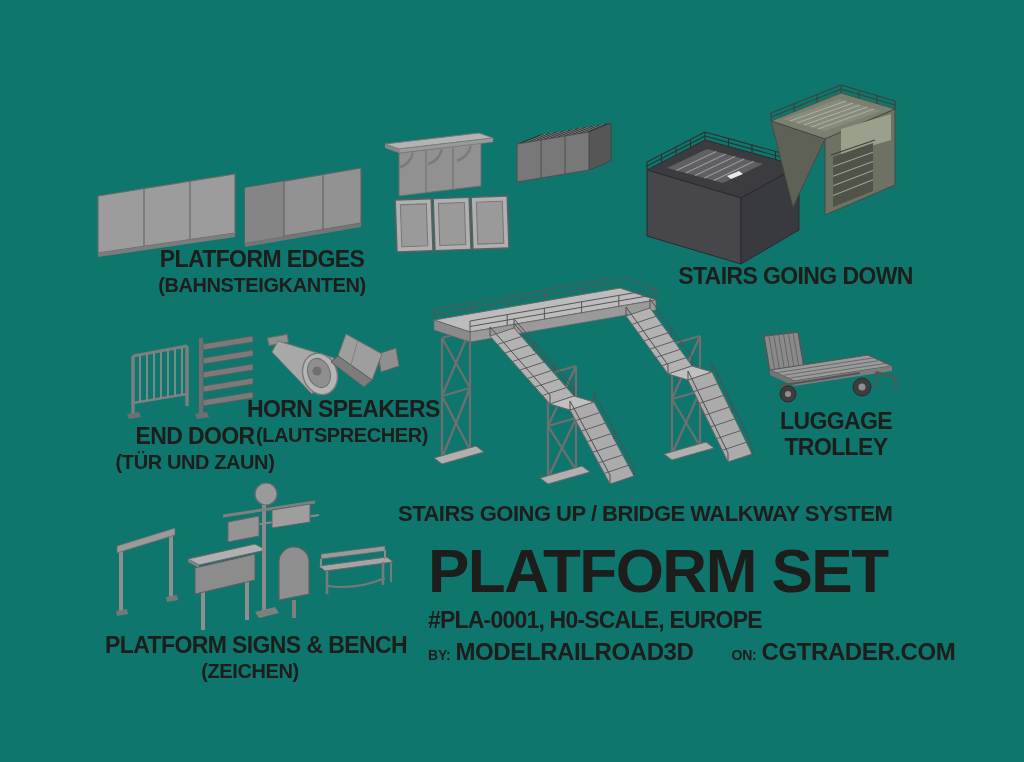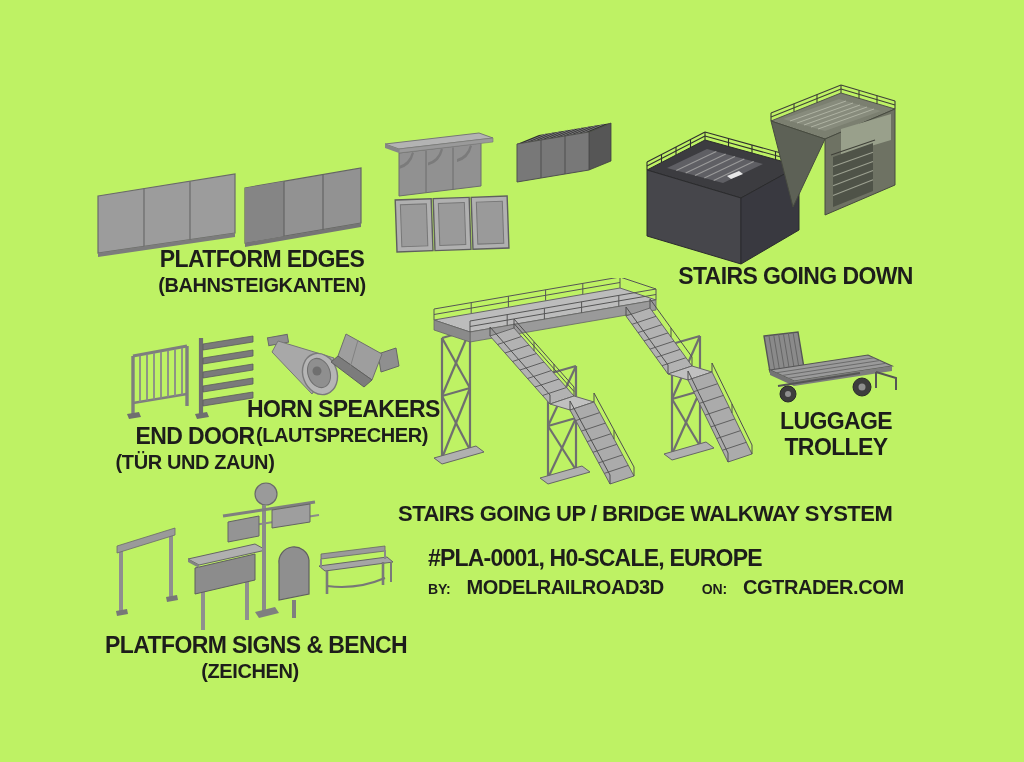--- a/index.html
+++ b/index.html
@@ -1,31 +1,31 @@
 <!DOCTYPE html>
 <html><head>
 <meta charset="utf-8">
 <style>
   html,body{margin:0;padding:0;background:#ffffff;}
   #poster{
-    position:relative;width:1024px;height:762px;background:#bef264;
+    position:relative;width:1024px;height:762px;background:#0f766e;
     font-family:"Liberation Sans",sans-serif;color:#1d1d1b;overflow:hidden;
   }
   .render{position:absolute;}
   .label{position:absolute;text-align:center;font-weight:700;color:#1d1d1b;}
   .label-main{display:block;font-size:23px;letter-spacing:-0.6px;line-height:1.12;white-space:nowrap;}
   .label-sub{display:block;font-size:20px;letter-spacing:-0.4px;line-height:1.25;white-space:nowrap;}
   .bridge-label .label-main{font-size:22px;letter-spacing:-0.5px;}
   .title-block{position:absolute;left:428px;top:540px;width:480px;text-align:left;}
   .title{font-size:62px;font-weight:700;letter-spacing:-1.5px;line-height:1.0;white-space:nowrap;}
   .subtitle{font-size:23px;font-weight:700;letter-spacing:-0.8px;margin-top:5px;white-space:nowrap;}
   .license{font-size:15.5px;font-weight:700;letter-spacing:-0.45px;margin-top:13px;white-space:nowrap;}
   .byline{margin-top:4px;display:flex;align-items:baseline;font-weight:700;white-space:nowrap;}
   .by-small{font-size:14px;letter-spacing:-0.2px;}
-  .by-big{font-size:20px;letter-spacing:-0.4px;margin-left:16px;}
+  .by-big{font-size:24px;letter-spacing:-0.4px;margin-left:5px;}
   .on-label{margin-left:38px;}
   svg{display:block;}
 </style>
 </head>
 <body>
 
 <div id="poster">
 
   <svg class="render" style="left:95px;top:163px;" width="270" height="97" viewBox="0 0 270 97">
     <g>
@@ -451,20 +451,21 @@
     <span class="label-main">LUGGAGE</span>
     <span class="label-main">TROLLEY</span>
   </div>
 
   <div class="label" style="left:105px;top:633px;width:290px;">
     <span class="label-main">PLATFORM SIGNS &amp; BENCH</span>
     <span class="label-sub">(ZEICHEN)</span>
   </div>
 
   <div class="title-block">
+    <div class="title">PLATFORM SET</div>
     <div class="subtitle">#PLA-0001, H0-SCALE, EUROPE</div>
     <div class="byline">
       <span class="by-small">BY:</span>
       <span class="by-big">MODELRAILROAD3D</span>
       <span class="by-small on-label">ON:</span>
       <span class="by-big">CGTRADER.COM</span>
     </div>
   </div>
 
 </div>

